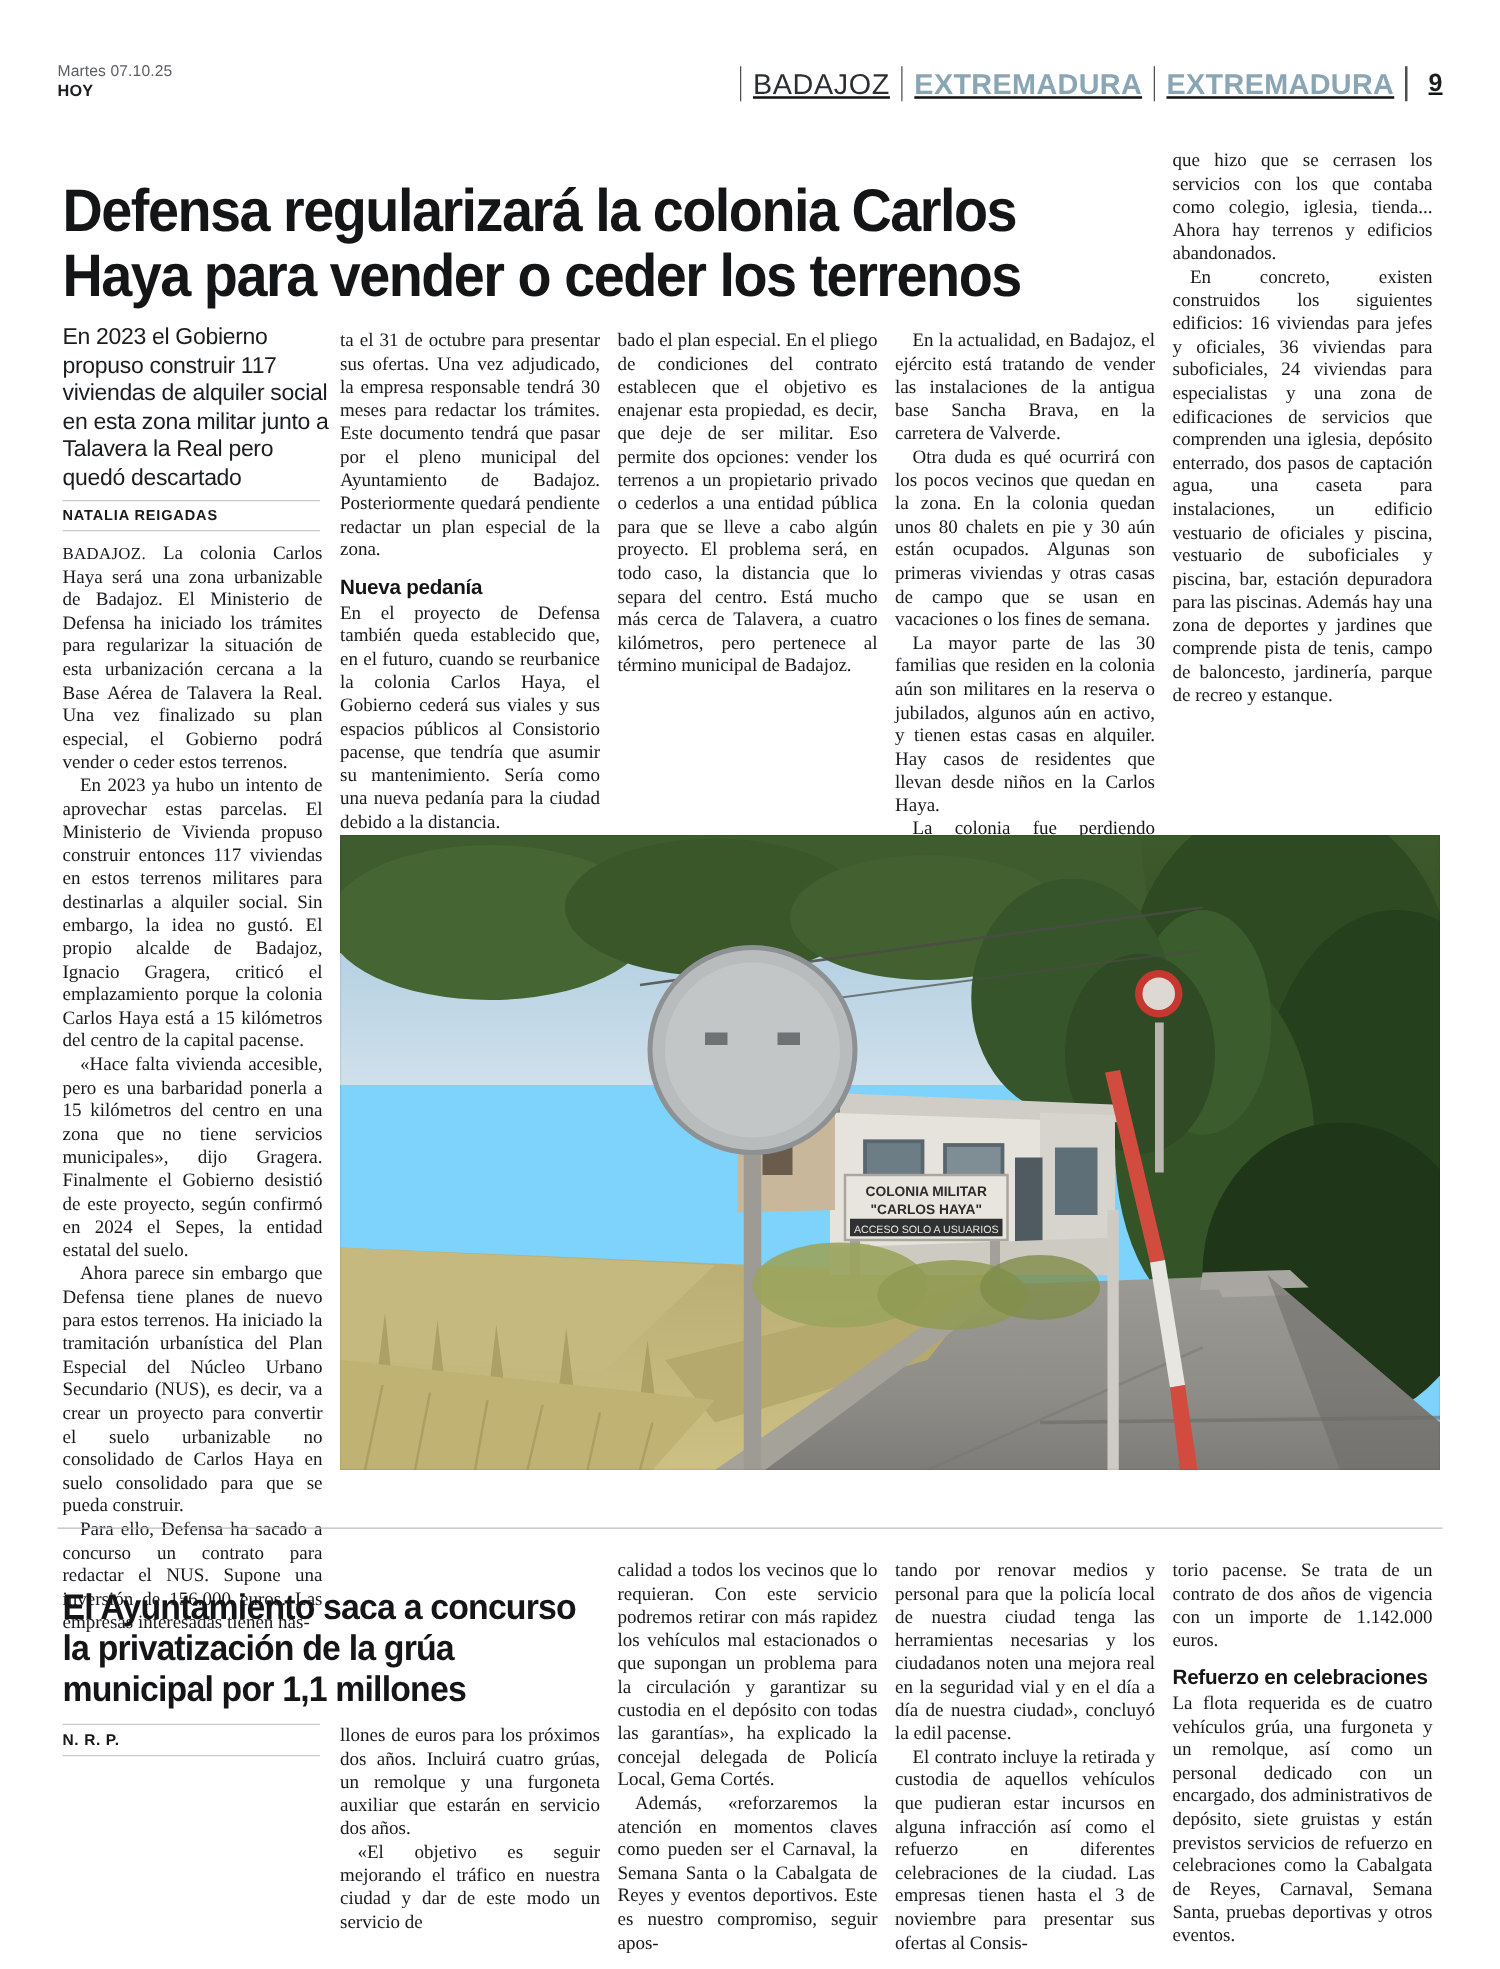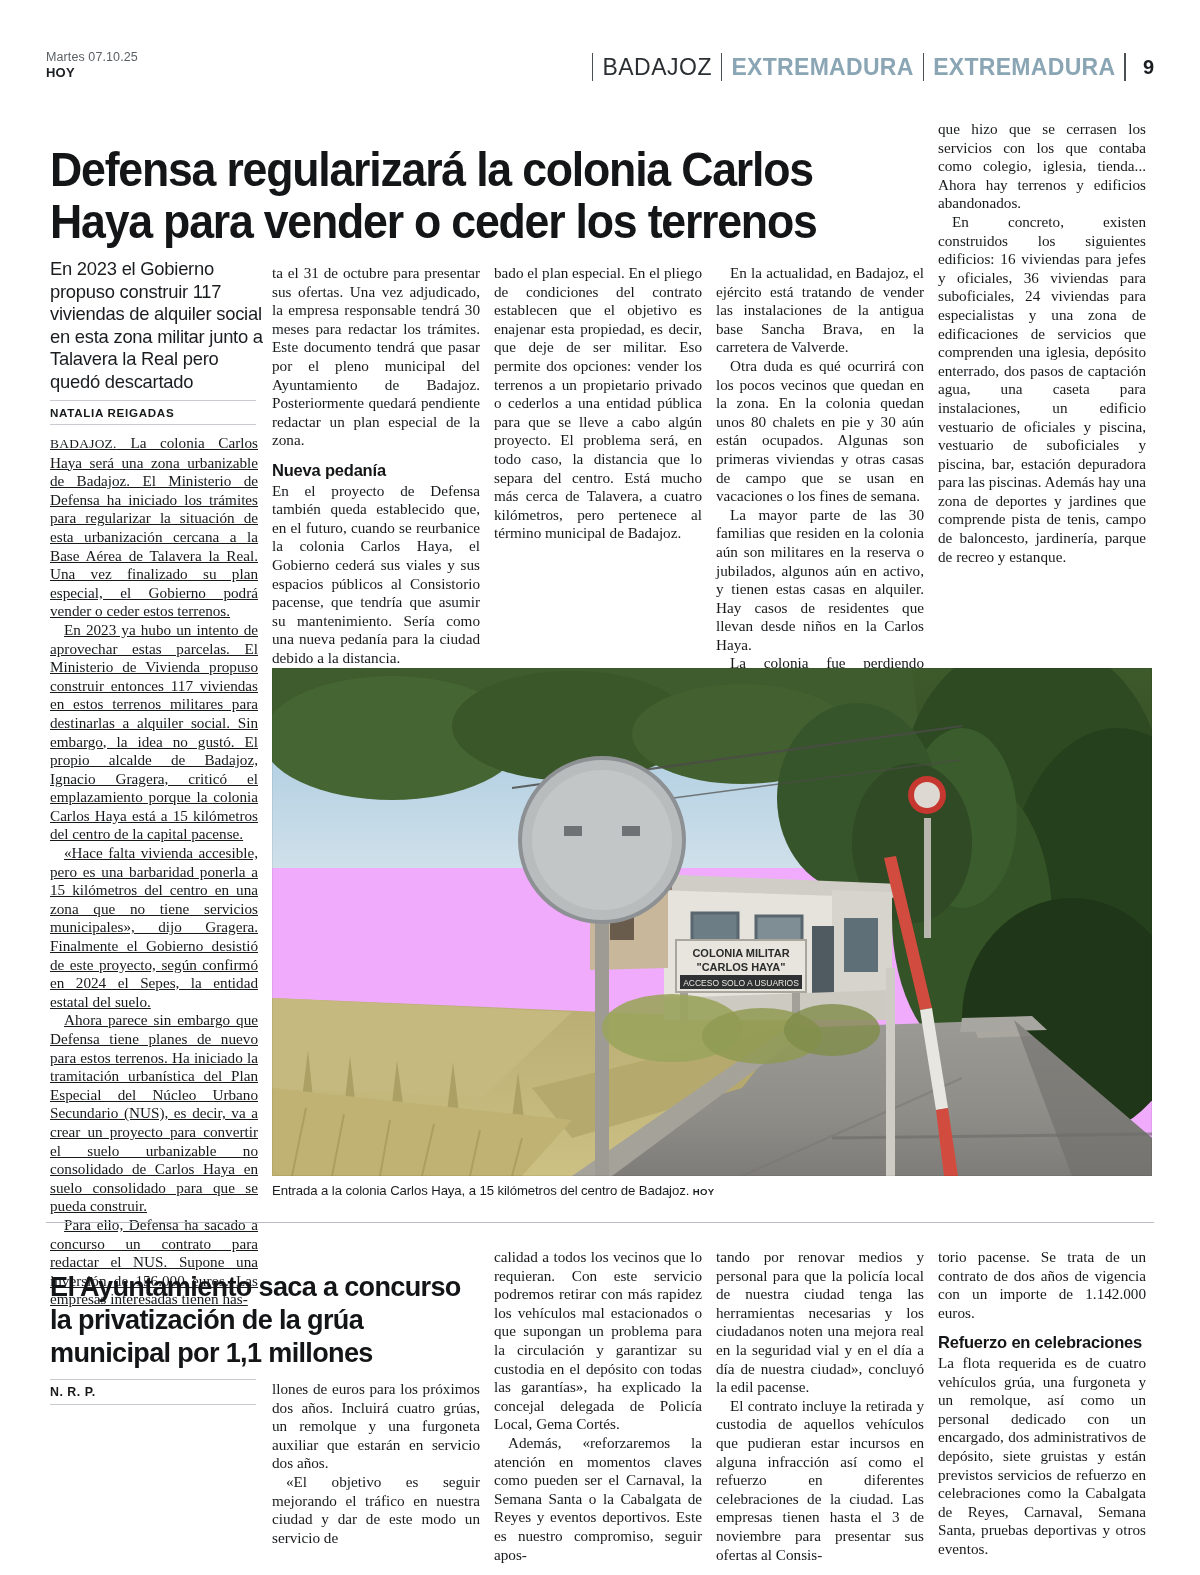--- a/index.html
+++ b/index.html
@@ -50,20 +50,21 @@
     line-height: 15px;
     margin-top: 1px;
   }
   .masthead-right {
     position: absolute;
     right: 0;
     top: 2px;
     display: flex;
     align-items: center;
     height: 30px;
+    text-decoration: underline;
   }
   .mh-rule {
     width: 1.5px;
     height: 28px;
     background: #4a4f54;
     margin: 0 9px;
   }
   .mh-section {
     font-family: "Liberation Sans", sans-serif;
     font-size: 23px;
@@ -190,21 +191,21 @@
   }
 
   
   .photo {
     position: absolute;
     left: 272px;
     top: 668px;
     width: 880px;
     height: 508px;
     overflow: hidden;
-    background: #f0abfc;
+    background: #7dd3fc;
   }
   .photo svg { display: block; }
   .caption {
     position: absolute;
     left: 272px;
     top: 1183px;
     width: 880px;
     font-family: "Liberation Sans", sans-serif;
     font-size: 13.2px;
     color: #1a1d20;
@@ -292,21 +293,21 @@
     </div>
   </div>
 
   <h1 class="a1-headline">Defensa regularizará la colonia Carlos Haya para vender o ceder los terrenos</h1>
 
   <div class="standfirst">En 2023 el Gobierno propuso construir 117 viviendas de alquiler social en esta zona militar junto a Talavera la Real pero quedó descartado</div>
   <div class="byline-rule-top"></div>
   <div class="byline">NATALIA REIGADAS</div>
   <div class="byline-rule-bot"></div>
 
-  <div class="col" style="left:50px; top:434px; height:760px;text-decoration:underline;">
+  <div class="col" style="left:50px; top:434px; height:760px;">
     <p class="noindent"><span class="dateline">BADAJOZ.</span><span> La colonia Carlos Haya será una zona urbanizable de Badajoz. El Ministerio de Defensa ha iniciado los trámites para regularizar la situación de esta urbanización cercana a la Base Aérea de Talavera la Real. Una vez finalizado su plan especial, el Gobierno podrá vender o ceder estos terrenos.</span></p>
     <p>En 2023 ya hubo un intento de aprovechar estas parcelas. El Ministerio de Vivienda propuso construir entonces 117 viviendas en estos terrenos militares para destinarlas a alquiler social. Sin embargo, la idea no gustó. El propio alcalde de Badajoz, Ignacio Gragera, criticó el emplazamiento porque la colonia Carlos Haya está a 15 kilómetros del centro de la capital pacense.</p>
     <p>«Hace falta vivienda accesible, pero es una barbaridad ponerla a 15 kilómetros del centro en una zona que no tiene servicios municipales», dijo Gragera. Finalmente el Gobierno desistió de este proyecto, según confirmó en 2024 el Sepes, la entidad estatal del suelo.</p>
     <p>Ahora parece sin embargo que Defensa tiene planes de nuevo para estos terrenos. Ha iniciado la tramitación urbanística del Plan Especial del Núcleo Urbano Secundario (NUS), es decir, va a crear un proyecto para convertir el suelo urbanizable no consolidado de Carlos Haya en suelo consolidado para que se pueda construir.</p>
     <p>Para ello, Defensa ha sacado a concurso un contrato para redactar el NUS. Supone una inversión de 156.000 euros. Las empresas interesadas tienen has-</p>
   </div>
 
   <div class="col" style="left:272px; top:264px; height:390px;">
     <p class="noindent">ta el 31 de octubre para presentar sus ofertas. Una vez adjudicado, la empresa responsable tendrá 30 meses para redactar los trámites. Este documento tendrá que pasar por el pleno municipal del Ayuntamiento de Badajoz. Posteriormente quedará pendiente redactar un plan especial de la zona.</p>
     <div class="subhead">Nueva pedanía</div>
@@ -466,24 +467,20 @@
           <path d="M108,508 L118,452"></path>
         <path d="M150,508 L162,456"></path>
           <path d="M198,508 L208,462"></path>
           <path d="M240,508 L250,470"></path>
       </g>
 
       <rect x="0" y="0" width="880" height="508" fill="none" stroke="#00000010" stroke-width="2"></rect>
     </svg>
   </div>
 
-  <div class="caption">
-    <span>Entrada a la colonia Carlos Haya, a 15 kilómetros del centro de Badajoz.</span>
-    <span class="credit">HOY</span>
-  </div>
 
   <div class="divider"></div>
 
   <h2 class="a2-headline">El Ayuntamiento saca a concurso la privatización de la grúa municipal por 1,1 millones</h2>
   <div class="a2-byline-rule-top"></div>
   <div class="a2-byline">N. R. P.</div>
   <div class="a2-byline-rule-bot"></div>
 
 
   <div class="col" style="left:494px; top:1248px; height:310px;">

